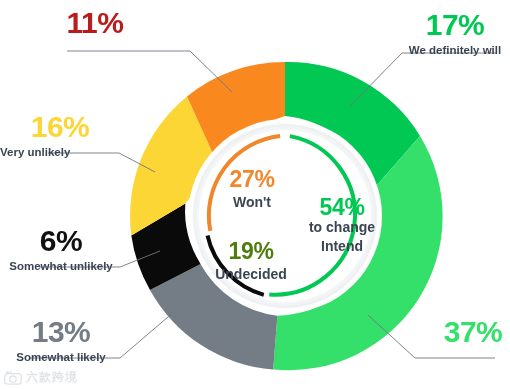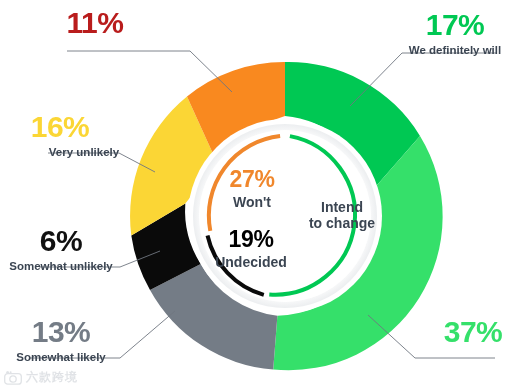--- a/index.html
+++ b/index.html
@@ -181,21 +181,21 @@
     <span class="pct" style="color:#b91c1c; text-align:center;">11%</span>
   </div>
 
   <div class="callout right" style="left:400px; top:10px; width:110px;">
     <span class="pct" style="color:#00C853; text-align:center;">17%</span>
     <span class="lbl" style="text-align:center;">We definitely will</span>
   </div>
 
   <div class="callout left" style="left:0px; top:112px; width:120px;">
     <span class="pct" style="color:#FBD635; text-align:center;">16%</span>
-    <span class="lbl" style="text-align:center;padding-left:48px;">Very unlikely</span>
+    <span class="lbl" style="text-align:left;">Very unlikely</span>
   </div>
 
   <div class="callout left" style="left:0px; top:226px; width:122px;">
     <span class="pct" style="color:#111111; text-align:center;">6%</span>
     <span class="lbl" style="text-align:center;">Somewhat unlikely</span>
   </div>
 
   <div class="callout left" style="left:0px; top:317px; width:122px;">
     <span class="pct" style="color:#747C86; text-align:center;">13%</span>
     <span class="lbl" style="text-align:center;">Somewhat likely</span>
@@ -204,27 +204,28 @@
   <div class="callout right" style="left:428px; top:317px; width:90px;">
     <span class="pct" style="color:#35E06A; text-align:center;">37%</span>
   </div>
 
   <div class="center-block" style="left:207px; top:168px; width:90px;">
     <span class="cpct" style="color:#F0872C;">27%</span>
     <span class="clbl">Won't</span>
   </div>
 
   <div class="center-block" style="left:198px; top:228px; width:106px;">
-    <span class="cpct" style="color:#000000;">19%</span>
+    <span class="cpct" style="color:#4d7c0f;margin-top:12px;">19%</span>
     <span class="clbl">Undecided</span>
   </div>
 
   <div class="center-block" style="left:300px; top:196px; width:84px;">
+    <span class="cpct" style="color:#00C853;">54%</span>
+    <span class="clbl" style="padding-top:0;">to change</span>
     <span class="clbl">Intend</span>
-    <span class="clbl" style="padding-top:0;">to change</span>
   </div>
 
   <div id="watermark">
     <span>
       <svg width="18" height="14" viewBox="0 0 18 14">
         <rect x="0.7" y="2.6" width="16.6" height="10.6" rx="3" fill="none" stroke="#9aa3ad" stroke-width="1.3"></rect>
         <circle cx="9" cy="8" r="3.2" fill="none" stroke="#9aa3ad" stroke-width="1.3"></circle>
         <circle cx="3.6" cy="1.6" r="1.5" fill="#9aa3ad"></circle>
         <circle cx="6.6" cy="1.2" r="1.0" fill="#9aa3ad"></circle>
       </svg>

